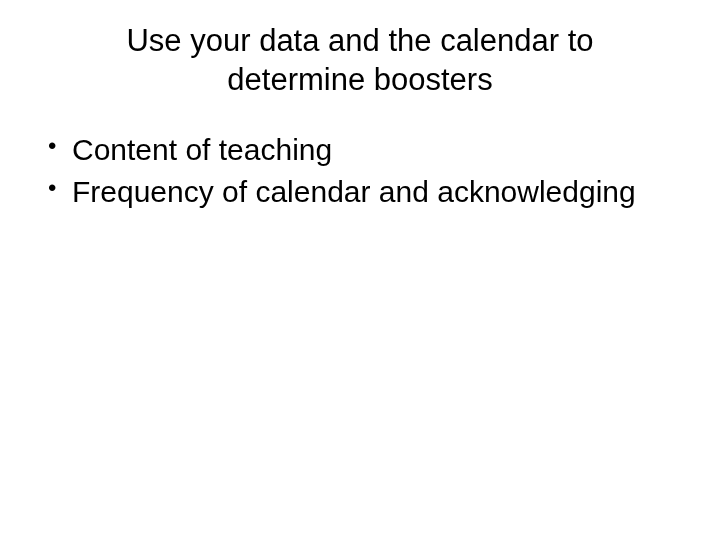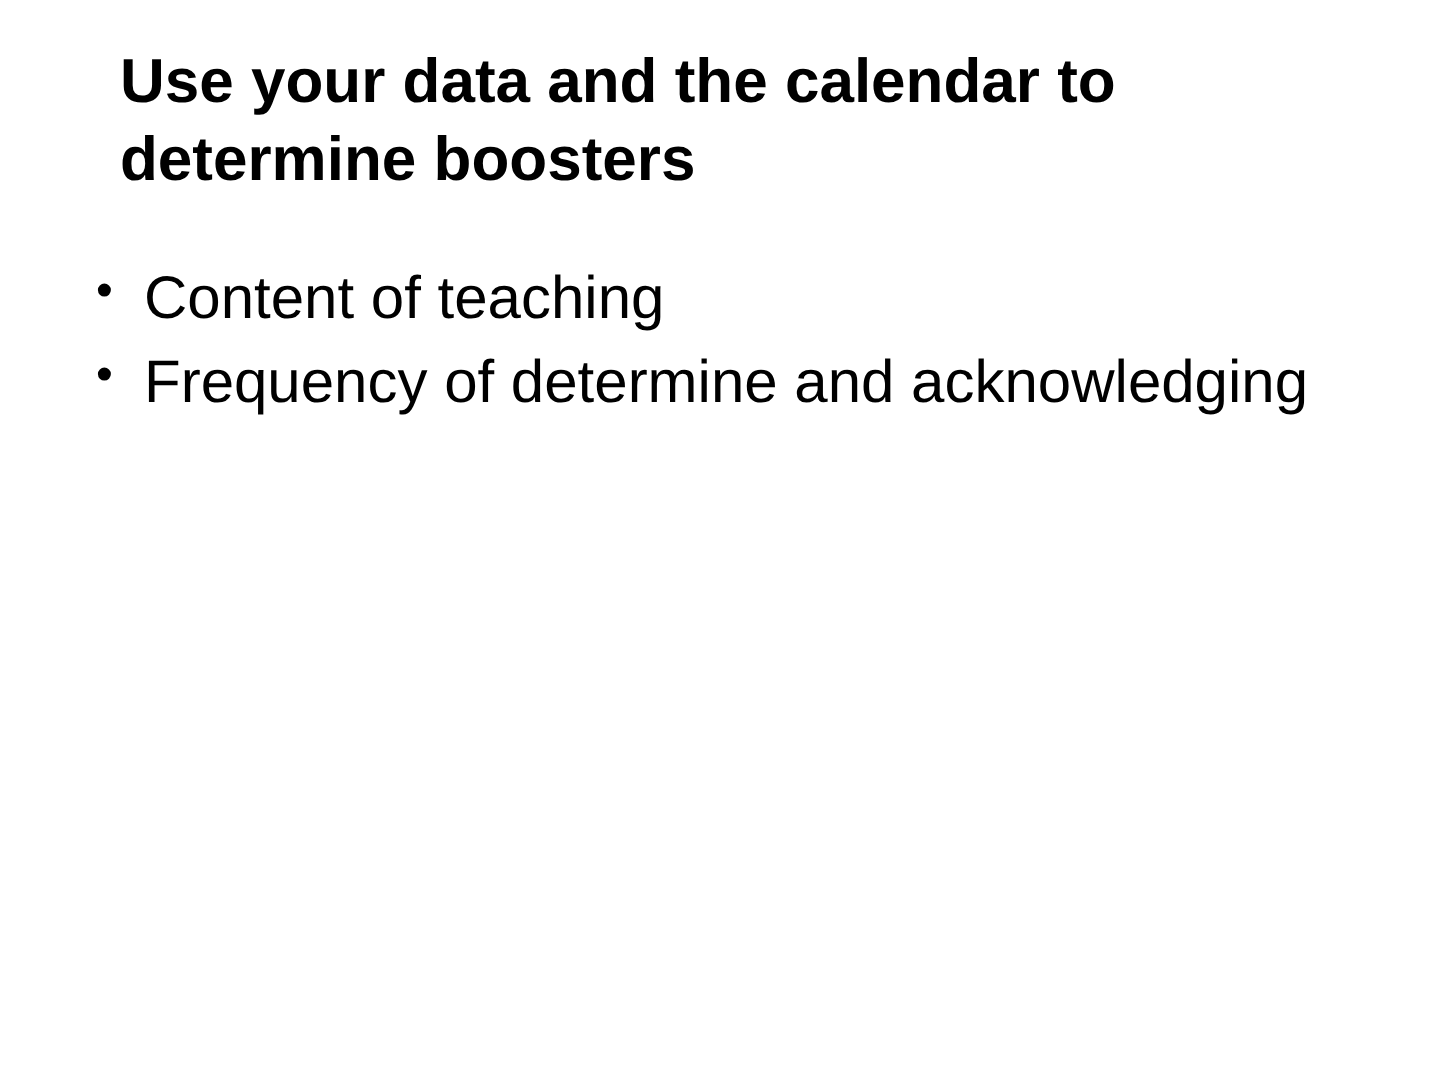--- a/index.html
+++ b/index.html
@@ -15,21 +15,22 @@
       color: #000000;
       overflow: hidden;
     }
     .slide {
       width: 100%;
       height: 100%;
       padding: 22px 30px;
     }
     .title {
       font-size: 31px;
-      font-weight: bold;
+      font-weight: normal;
+      text-align: center;
       line-height: 1.25;
       margin: 0 auto 30px auto;
       max-width: 600px;
     }
     .bullets {
       list-style: none;
       padding-left: 18px;
     }
     .bullets li {
       font-size: 30px;
@@ -46,15 +47,15 @@
       font-size: 24px;
     }
   </style>
 </head>
 <body>
 
 <div class="slide">
   <h1 class="title">Use your data and the calendar to determine boosters</h1>
   <ul class="bullets">
     <li>Content of teaching</li>
-    <li>Frequency of determine and acknowledging</li>
+    <li>Frequency of calendar and acknowledging</li>
   </ul>
 </div>
 
 </body></html>

